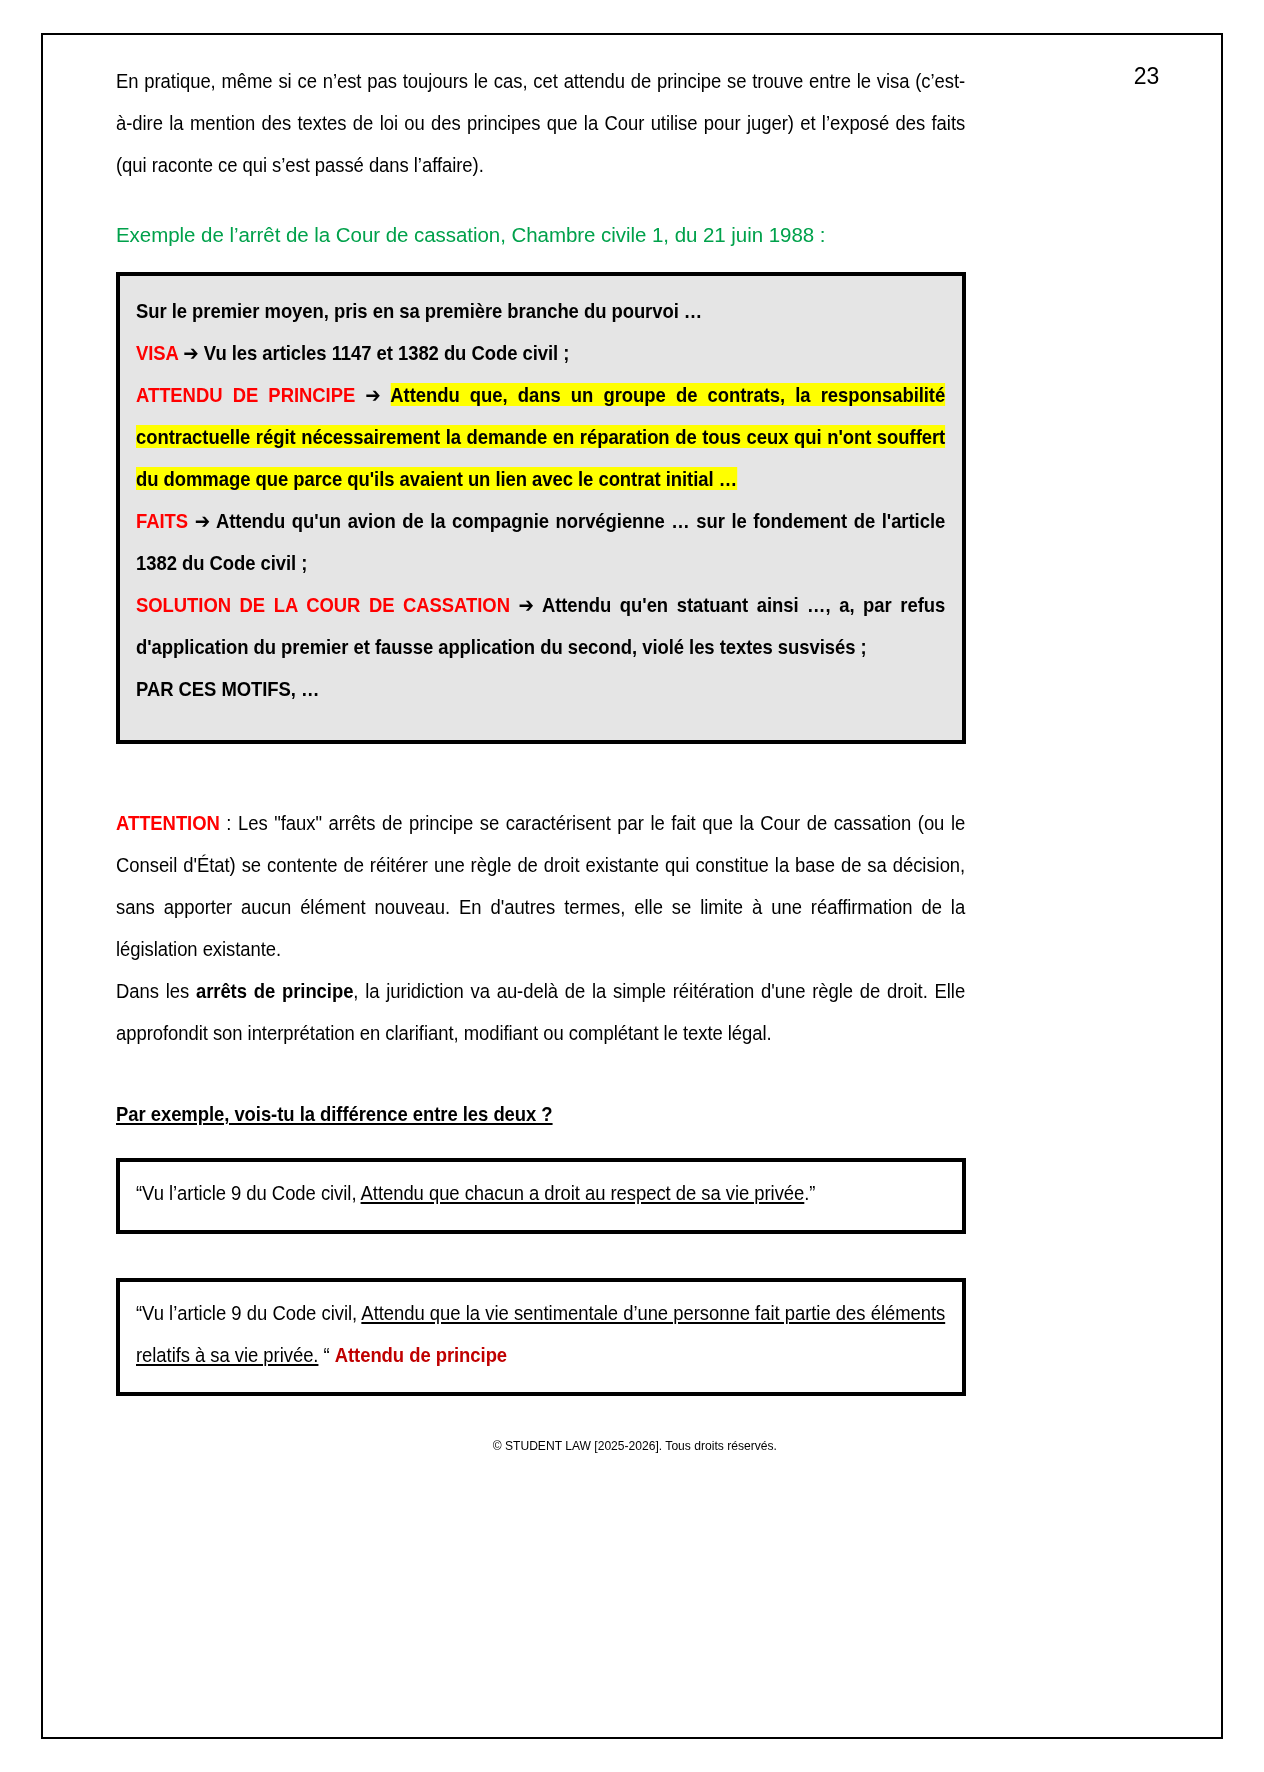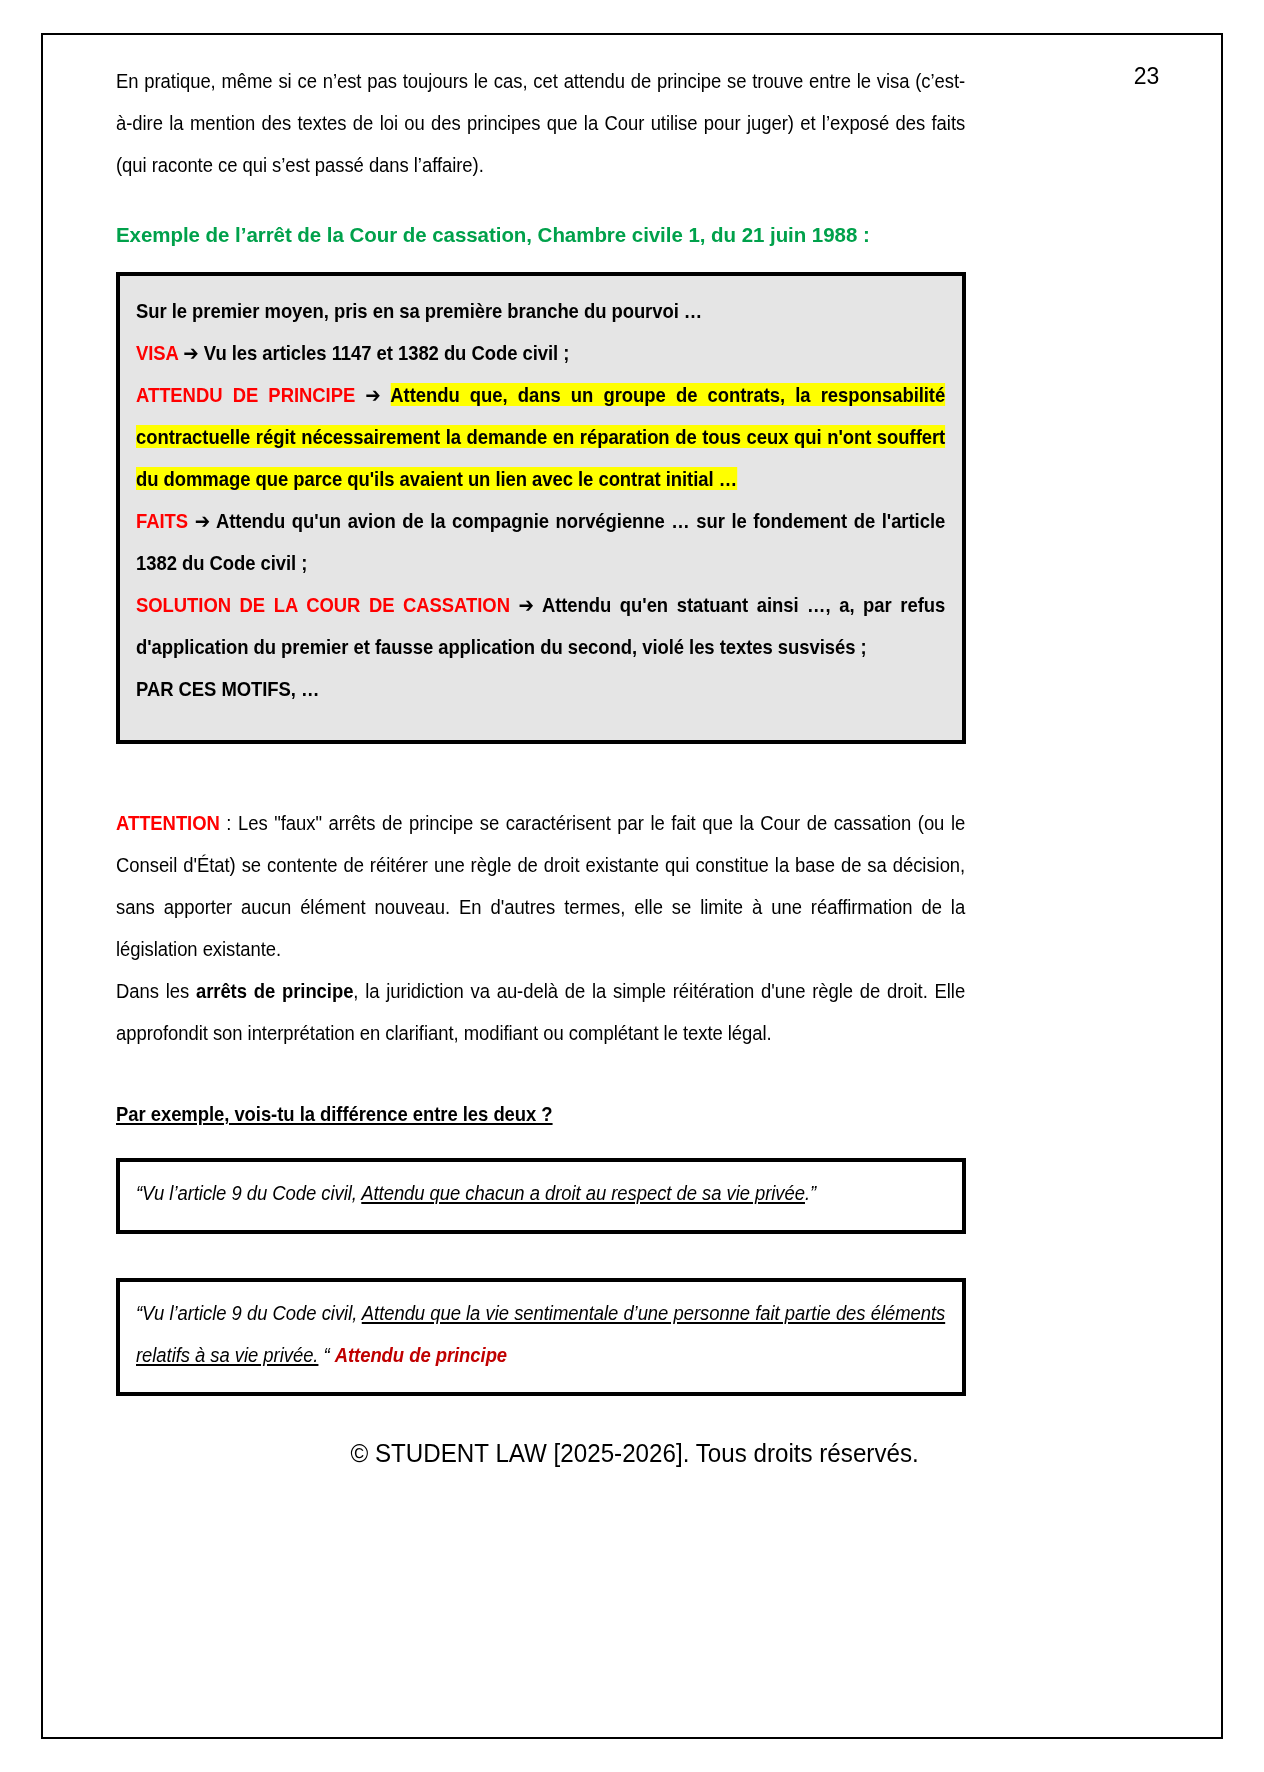--- a/index.html
+++ b/index.html
@@ -57,21 +57,21 @@
   }
   .gap-22 { height: 22px; }
   .gap-28 { height: 28px; }
   .gap-34 { height: 34px; }
   .gap-44 { height: 44px; }
   .gap-58 { height: 58px; }
 
   .green-head {
     font-size: 20.5px;
     line-height: 30px;
-    font-weight: bold;
+    font-weight: normal;
     color: #00A14B;
     transform: scaleX(0.90);
     transform-origin: left center;
     width: 111%;
     letter-spacing: -0.05px;
   }
 
   
   .arret-box {
     border: 4px solid #000000;
@@ -98,21 +98,20 @@
     -webkit-box-decoration-break: clone;
   }
   .arrow { font-weight: bold; }
 
   
   .quote-box {
     border: 4px solid #000000;
     box-sizing: border-box;
     padding: 10px 16px 16px 16px;
     background: #ffffff;
-    font-style: italic;
   }
   .quote-line {
     font-size: 20.5px;
     line-height: 42px;
     color: #000000;
     text-align: justify;
     transform: scaleX(0.90);
     transform-origin: left center;
     width: 111%;
     letter-spacing: -0.05px;
@@ -134,21 +133,21 @@
     display: inline-block;
     letter-spacing: -0.05px;
   }
 
   .footer {
     position: absolute;
     left: 0;
     right: 0;
     top: 1438px;
     text-align: center;
-    font-size: 26px;
+    font-size: 13px;
     color: #000000;
     margin-left: 6px;
   }
   .footer span { display: inline-block; transform: scaleX(0.93); }
 </style>
 </head>
 <body>
 
 <div class="page">
   <div class="page-frame"></div>

